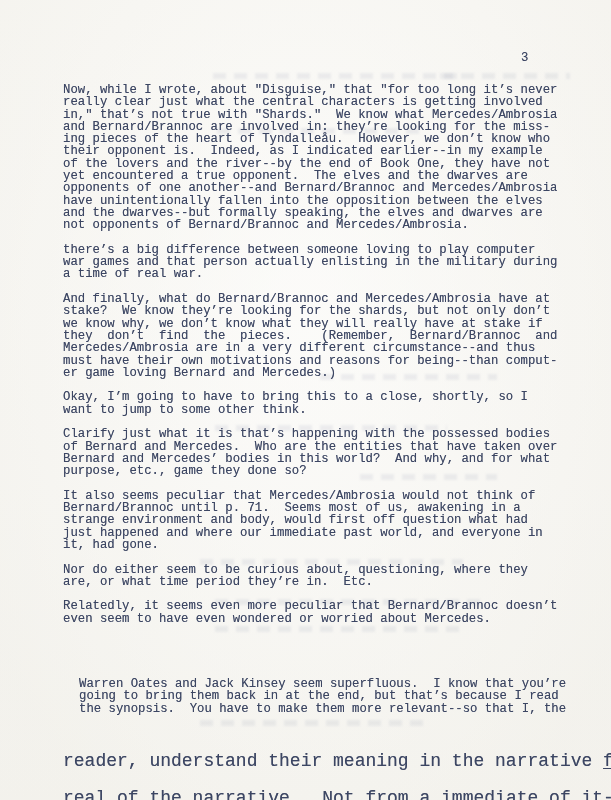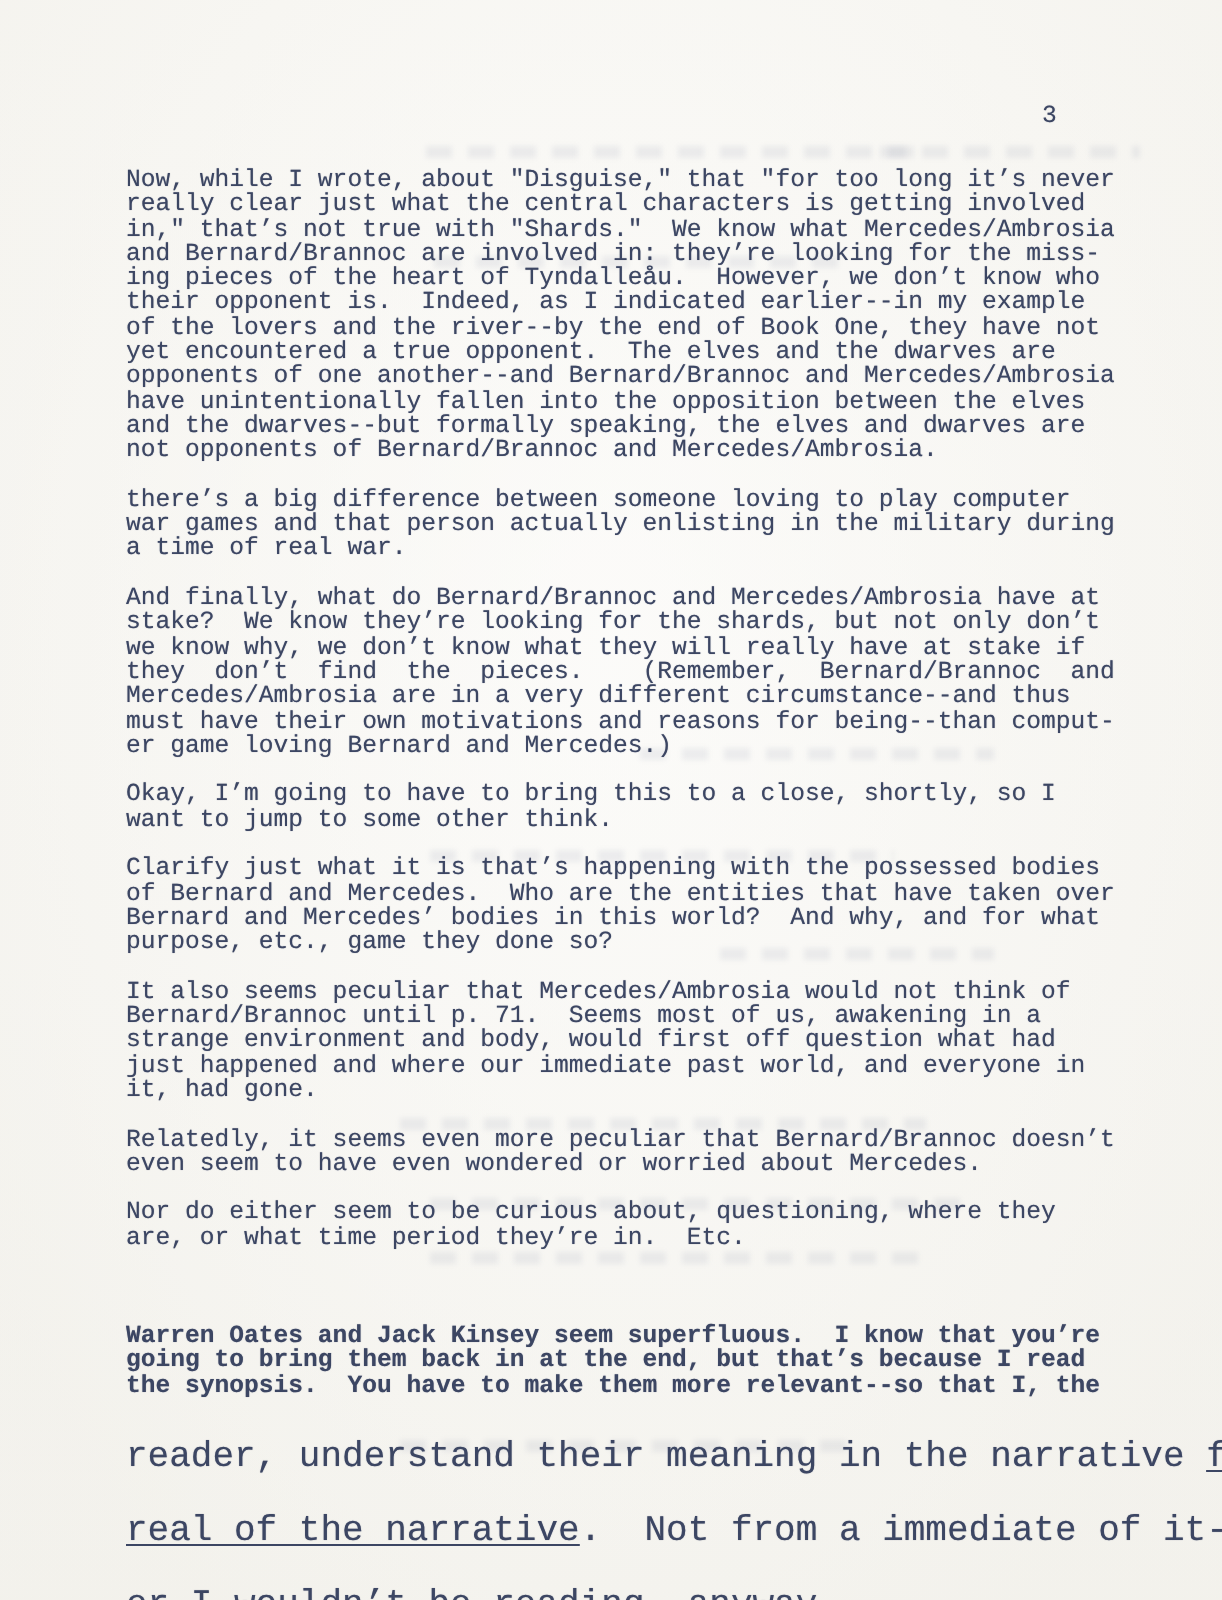--- a/index.html
+++ b/index.html
@@ -114,27 +114,27 @@
 want to jump to some other think.</pre>
     <pre class="para">Clarify just what it is that’s happening with the possessed bodies
 of Bernard and Mercedes.  Who are the entities that have taken over
 Bernard and Mercedes’ bodies in this world?  And why, and for what
 purpose, etc., game they done so?</pre>
     <pre class="para">It also seems peculiar that Mercedes/Ambrosia would not think of
 Bernard/Brannoc until p. 71.  Seems most of us, awakening in a
 strange environment and body, would first off question what had
 just happened and where our immediate past world, and everyone in
 it, had gone.</pre>
+    <pre class="para">Nor do either seem to be curious about, questioning, where they
+are, or what time period they’re in.  Etc.</pre>
     <pre class="para">Relatedly, it seems even more peculiar that Bernard/Brannoc doesn’t
 even seem to have even wondered or worried about Mercedes.</pre>
-    <pre class="para">Nor do either seem to be curious about, questioning, where they
-are, or what time period they’re in.  Etc.</pre>
 
     <div class="para">
-      <pre class="para" style="margin:0;font-weight:bold;">Warren Oates and Jack Kinsey seem superfluous.  I know that you’re
+      <pre class="para" style="margin:16px;">Warren Oates and Jack Kinsey seem superfluous.  I know that you’re
 going to bring them back in at the end, but that’s because I read
 the synopsis.  You have to make them more relevant--so that I, the</pre>
       <div class="line"><span>reader, understand their meaning in the narrative </span><span class="u">from the very</span></div>
       <div class="line"><span class="u">real of the narrative</span><span>.  Not from a immediate of it--which as a read-</span></div>
       <div class="line"><span>er I wouldn’t be reading, anyway.</span></div>
     </div>
 
   </div>
 </div>
 

